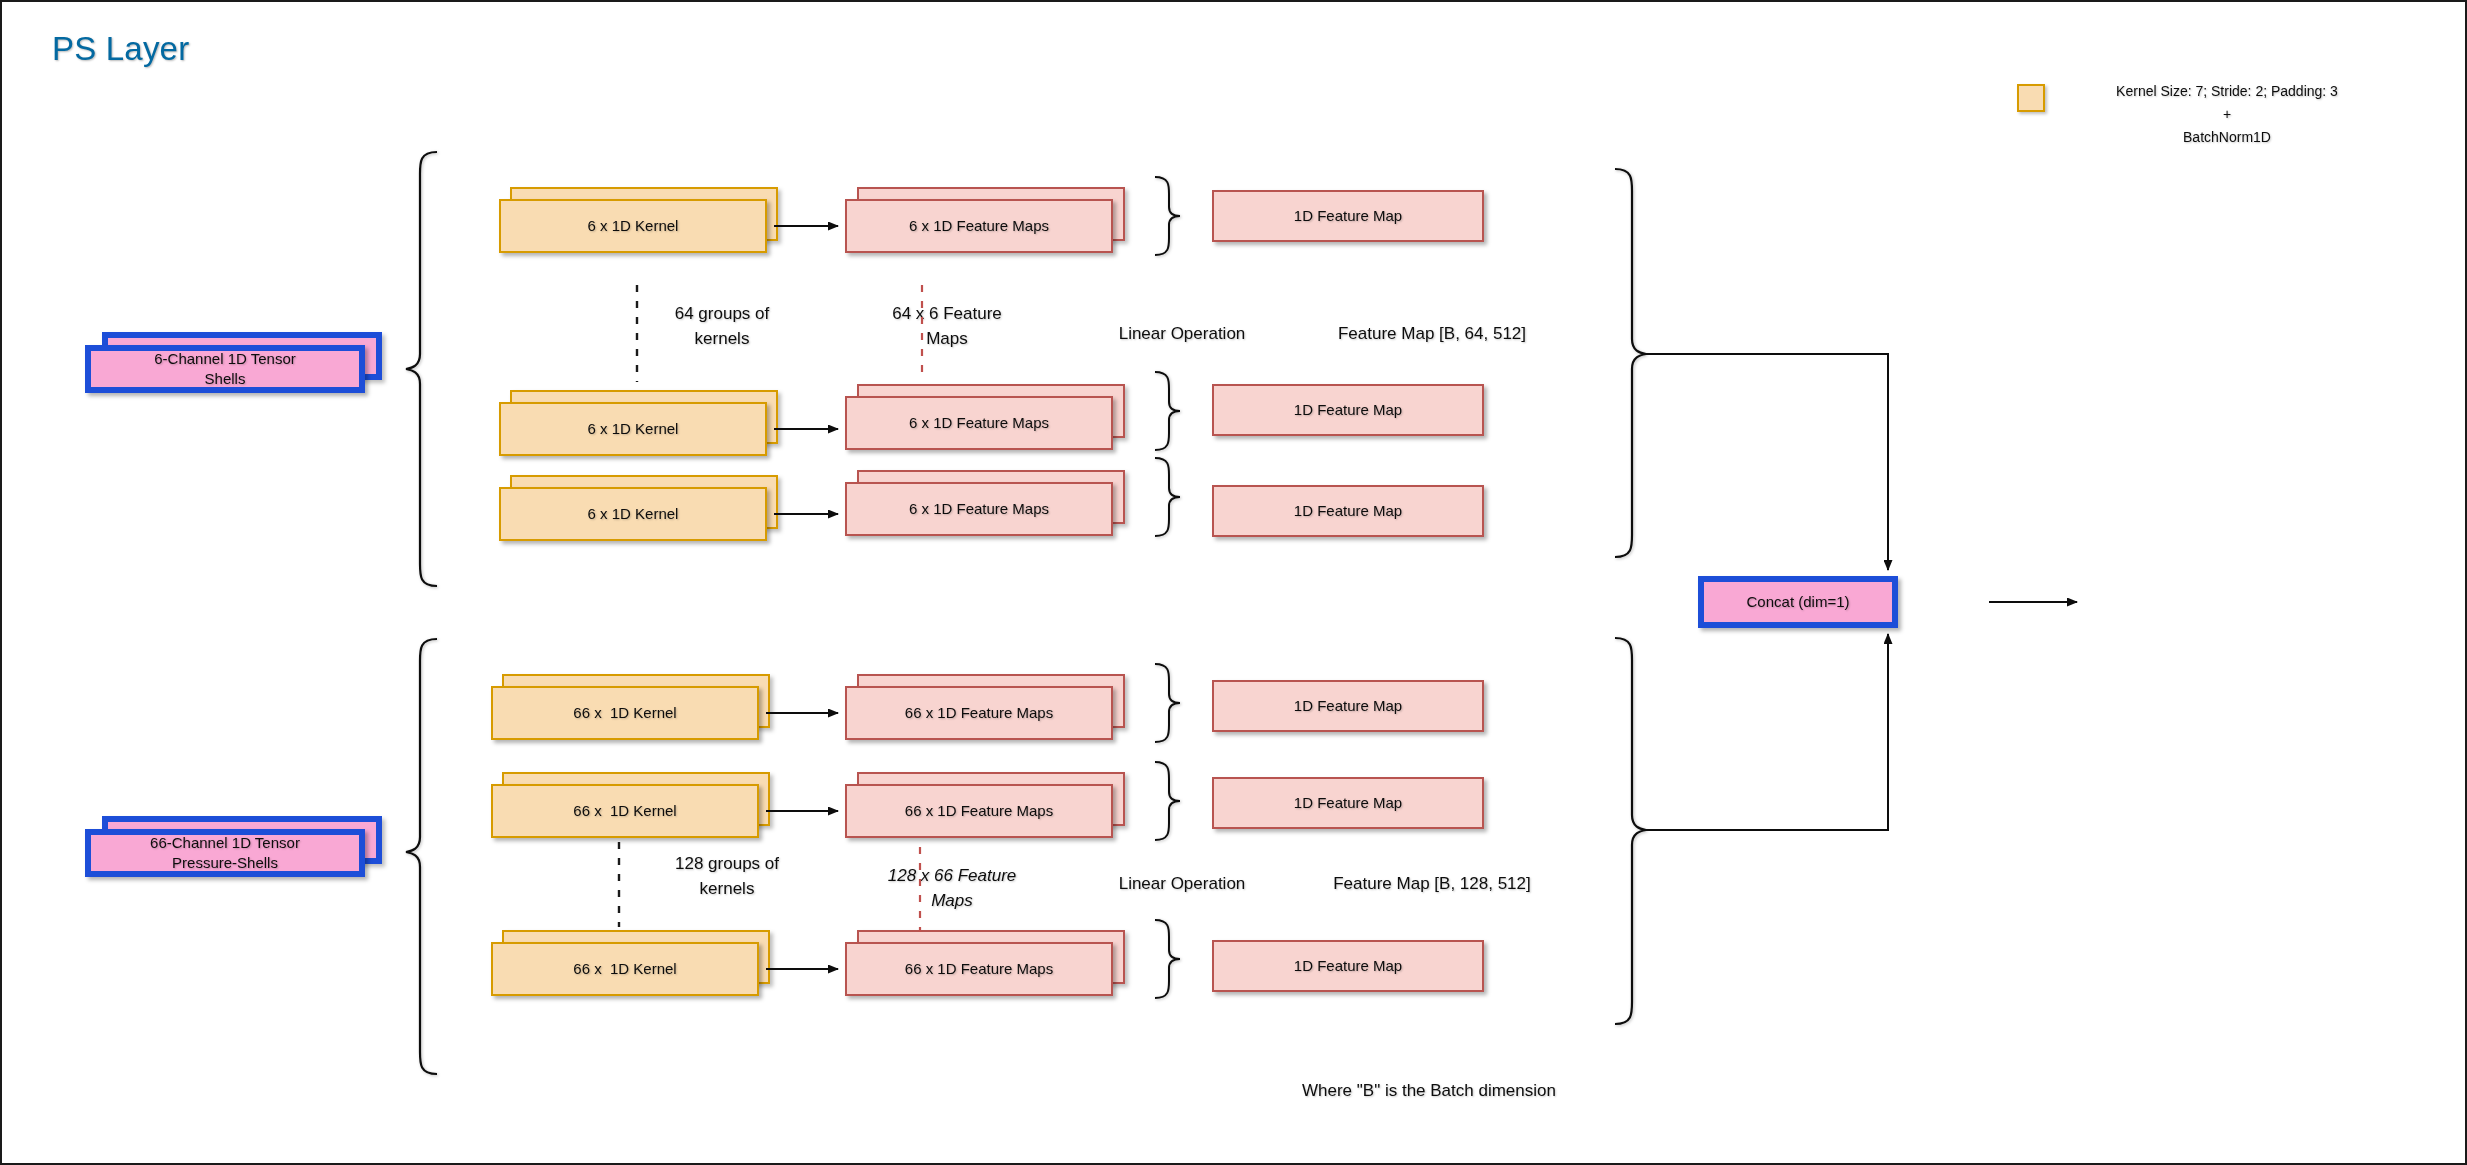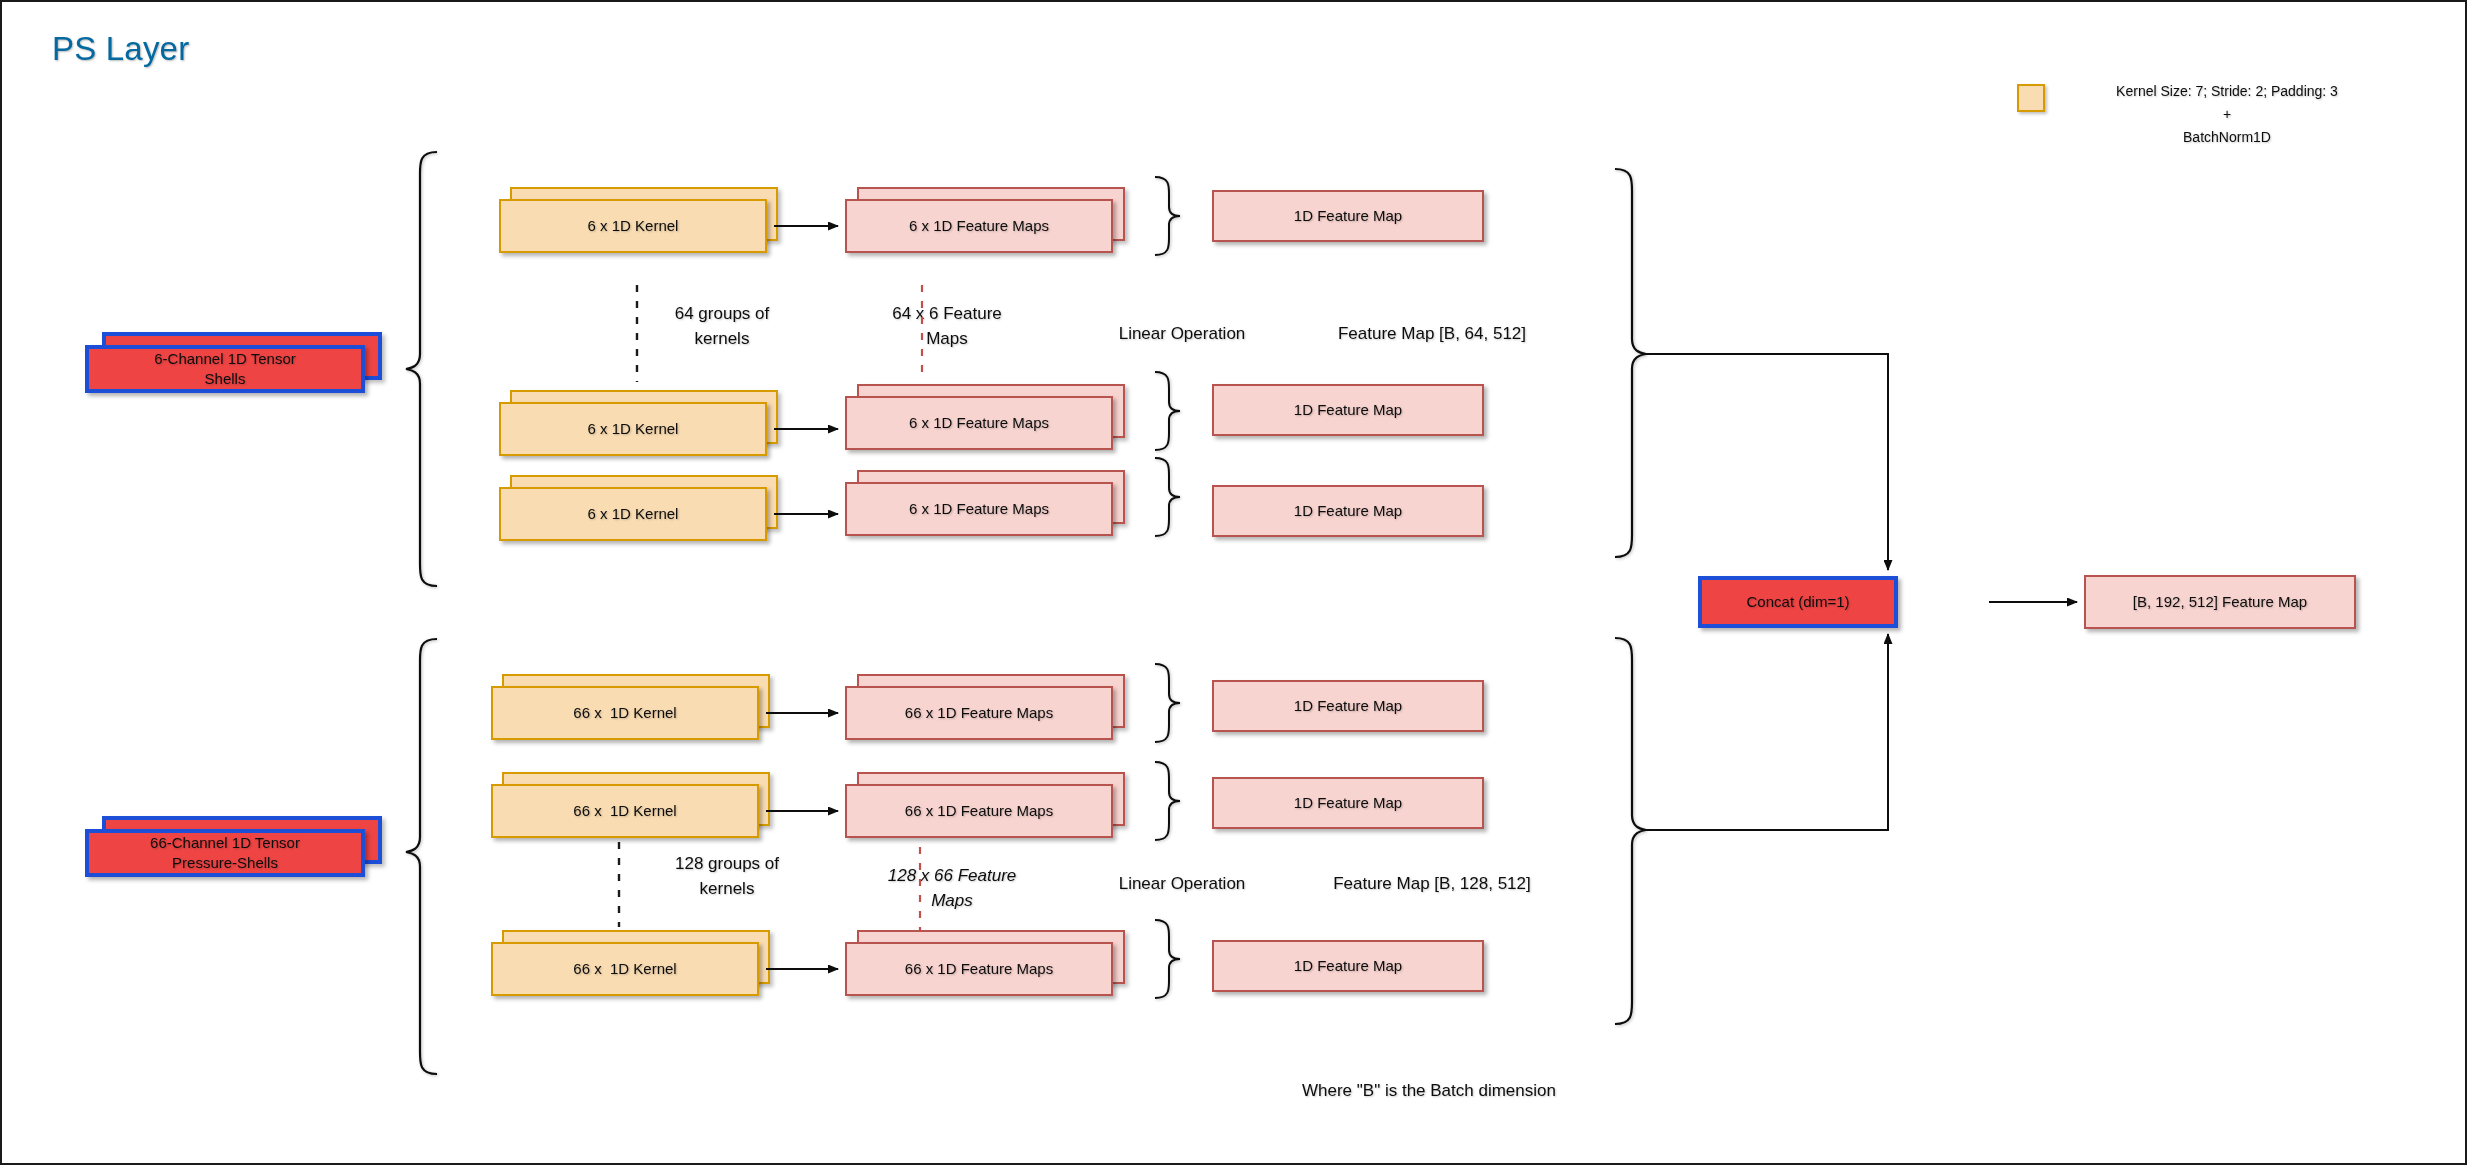--- a/index.html
+++ b/index.html
@@ -40,21 +40,21 @@
     justify-content: center;
     text-align: center;
     font-size: 15px;
     color: #0d0d0d;
     line-height: 1.35;
     box-shadow: 3px 3px 4px rgba(0,0,0,0.30);
     text-shadow: 1px 1px 2px rgba(0,0,0,0.22);
   }
   .node .lbl { pointer-events: none; white-space: pre; }
 
-  .white   { background:#ef4444; border:4px solid #1d4ed8; }
+  .white   { background:#f9a8d4; border:6px solid #1d4ed8; }
   .orange  { background:#f9dcb2; border:2px solid #d79b00; }
   .pink    { background:#f8d4d0; border:2px solid #b85450; }
 
   
   .stackbg {
     position: absolute;
     box-sizing: border-box;
     box-shadow: 3px 3px 4px rgba(0,0,0,0.25);
   }
 
@@ -221,23 +221,20 @@
 kernels</div>
   <div class="flabel" style="left:840px; top:862px; width:220px;font-style:italic;">128 x 66 Feature
 Maps</div>
   <div class="flabel" style="left:1080px; top:870px; width:200px;">Linear Operation</div>
   <div class="flabel" style="left:1280px; top:870px; width:300px;">Feature Map [B, 128, 512]</div>
 
   <div class="node white" style="left:1696px; top:574px; width:200px; height:52px;">
     <span class="lbl">Concat (dim=1)</span>
   </div>
 
-  <div class="node pink" style="left:2082px; top:573px; width:272px; height:54px;">
-    <span class="lbl">[B, 192, 512] Feature Map</span>
-  </div>
 
   <div class="flabel" style="left:1300px; top:1077px; width:420px; text-align:left;">Where "B" is the Batch dimension</div>
 
   <svg class="layer" viewBox="0 0 2467 1165">
     <defs>
       <marker id="arrow" markerWidth="11" markerHeight="9" refX="10" refY="4.5" orient="auto" markerUnits="userSpaceOnUse">
         <path d="M0,0 L11,4.5 L0,9 z" fill="#0d0d0d"></path>
       </marker>
     </defs>
 

